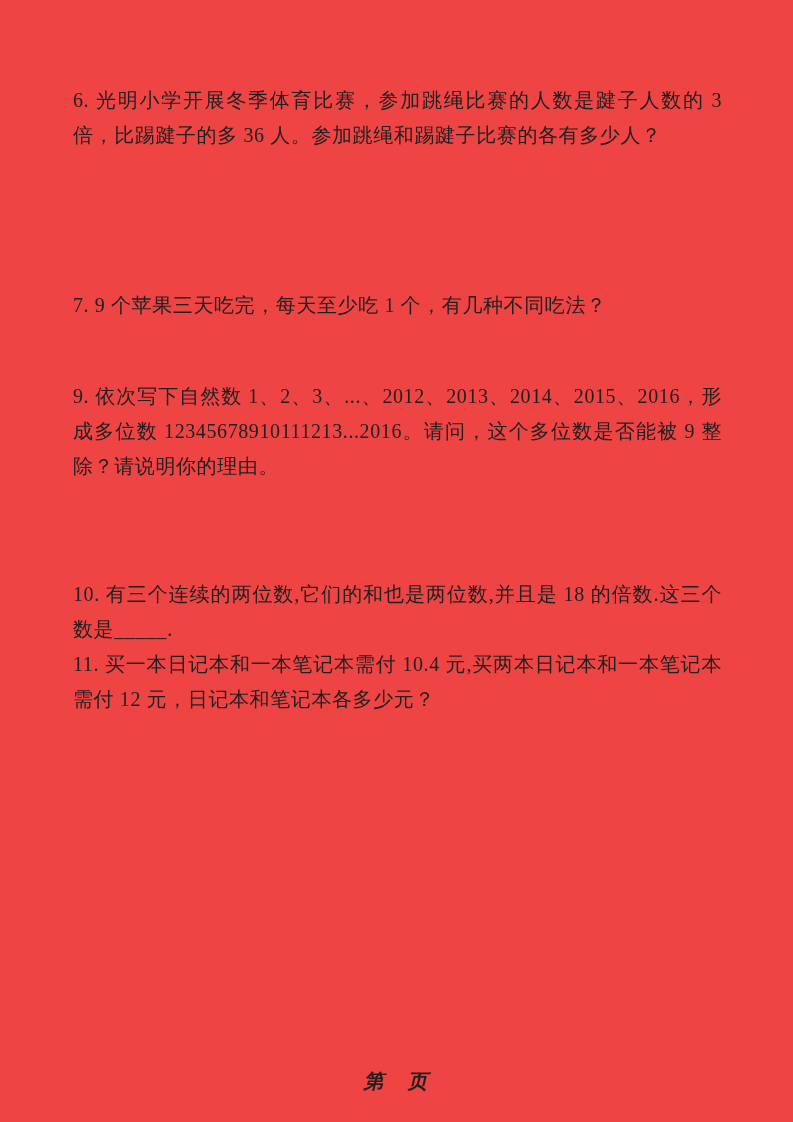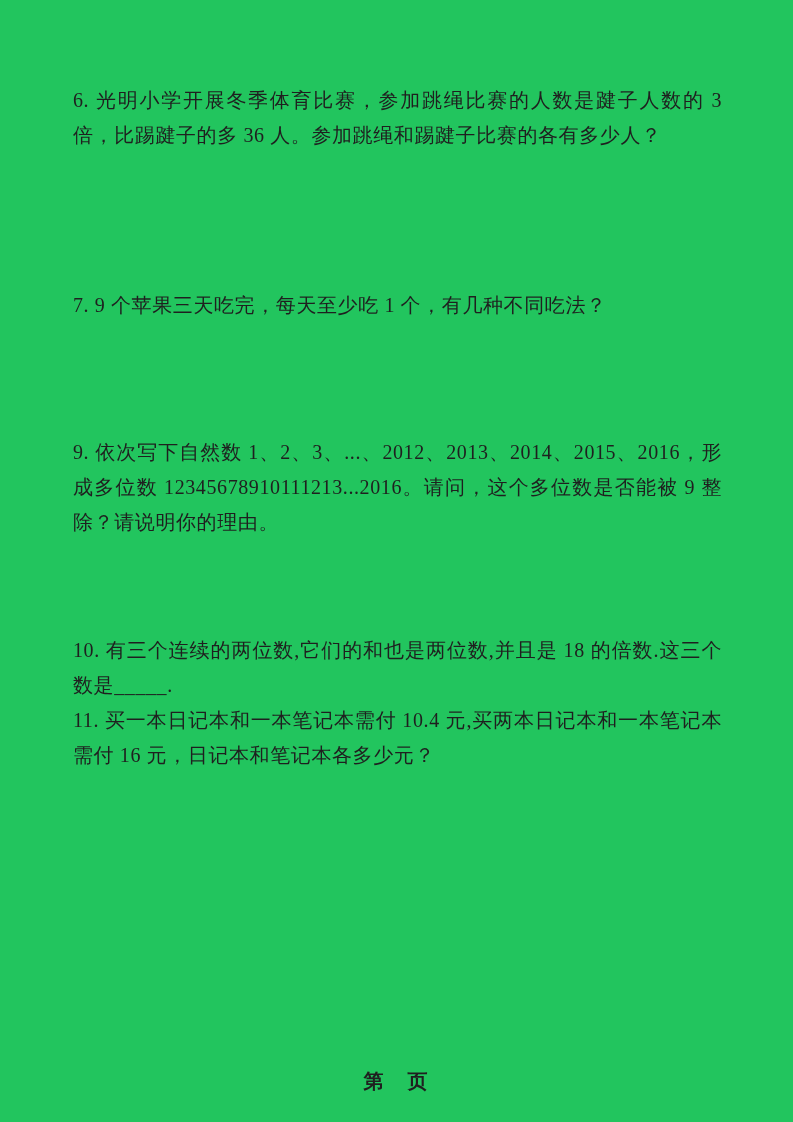--- a/index.html
+++ b/index.html
@@ -26,43 +26,44 @@
     line-height: 35px;
     text-align: justify;
     letter-spacing: 0.6px;
   }
   .problem {
     margin: 0;
     padding: 0;
   }
   
   .gap-after-6  { margin-bottom: 135px; }
-  .gap-after-7  { margin-bottom: 112px; }
+  .gap-after-7  { margin-bottom: 56px; }
   .gap-after-9  { margin-bottom: 93px; }
   .footer {
     position: absolute;
     left: 0;
     right: 0;
     top: 1068px;
     text-align: center;
     font-family: "Liberation Sans", "DejaVu Sans", sans-serif;
     font-weight: bold;
     font-size: 20px;
     line-height: 26px;
     letter-spacing: 2px;
+    font-style: italic;
   }
 </style>
 </head>
 <body>
 
-<div class="page" style="background: #22c55e; color: rgb(31, 31, 31);">
+<div class="page" style="background: #ef4444; color: rgb(31, 31, 31);">
   <main class="content">
     <p class="problem gap-after-6">6. 光明小学开展冬季体育比赛，参加跳绳比赛的人数是踺子人数的 3 倍，比踢踺子的多 36 人。参加跳绳和踢踺子比赛的各有多少人？</p>
     <p class="problem gap-after-7">7. 9 个苹果三天吃完，每天至少吃 1 个，有几种不同吃法？</p>
     <p class="problem gap-after-9">9. 依次写下自然数 1、2、3、...、2012、2013、2014、2015、2016，形成多位数 12345678910111213...2016。请问，这个多位数是否能被 9 整除？请说明你的理由。</p>
     <p class="problem">10. 有三个连续的两位数,它们的和也是两位数,并且是 18 的倍数.这三个数是_____.</p>
-    <p class="problem">11. 买一本日记本和一本笔记本需付 10.4 元,买两本日记本和一本笔记本需付 16 元，日记本和笔记本各多少元？</p>
+    <p class="problem">11. 买一本日记本和一本笔记本需付 10.4 元,买两本日记本和一本笔记本需付 12 元，日记本和笔记本各多少元？</p>
   </main>
 
   <footer class="footer">
     <span>第　页</span>
   </footer>
 </div>
 
 </body></html>

